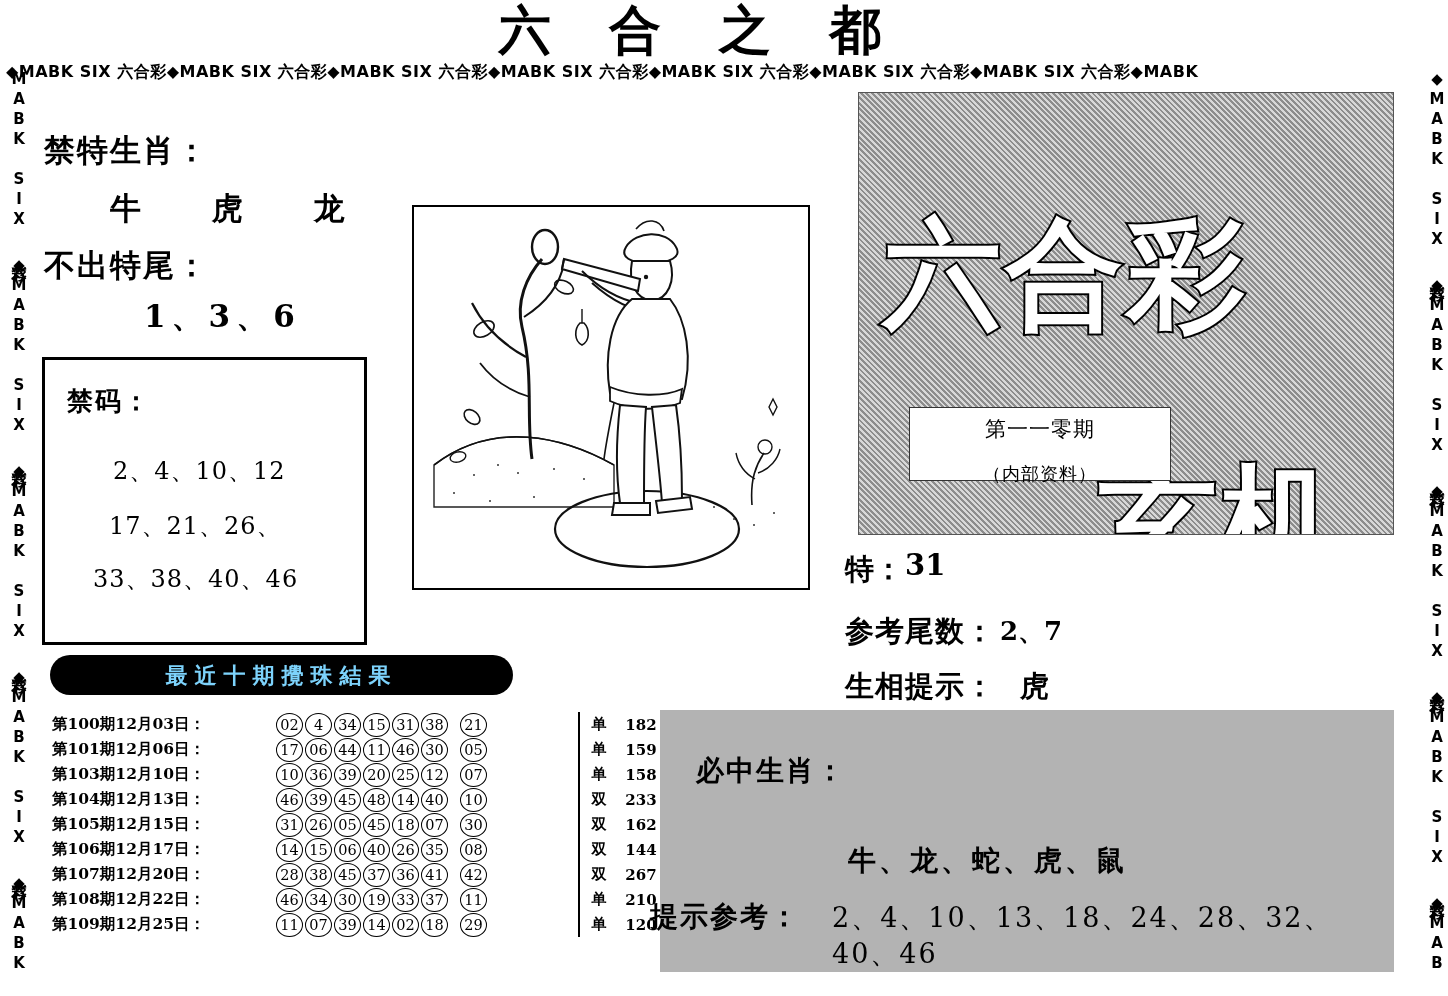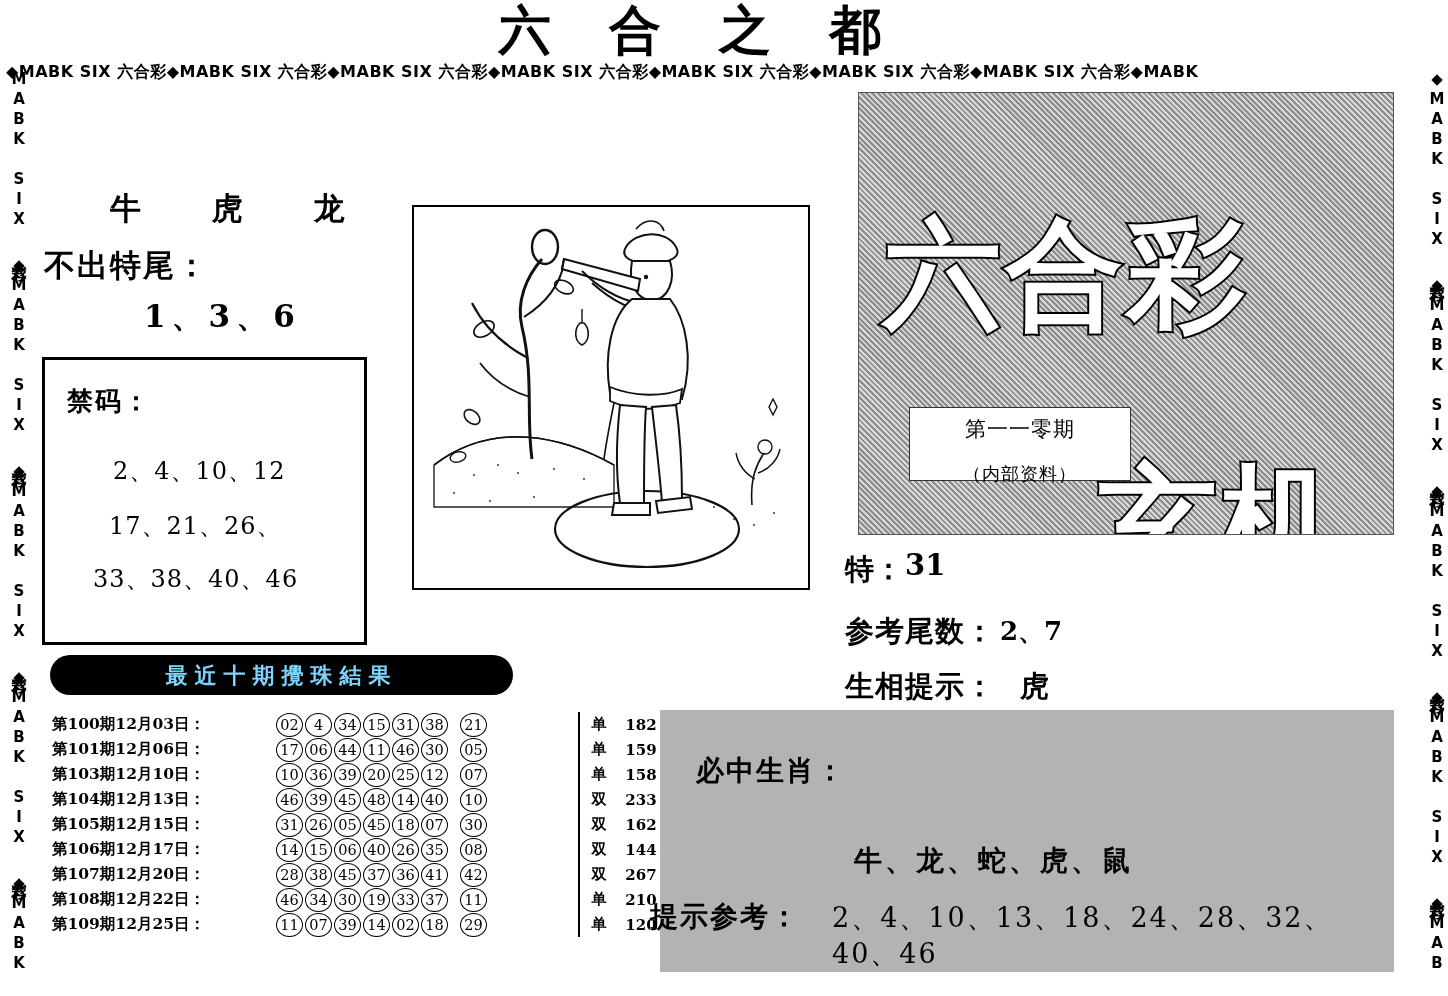--- a/index.html
+++ b/index.html
@@ -93,21 +93,21 @@
     position:absolute;
     font-family:"DejaVu Serif","Liberation Serif",serif;
     font-weight:bold;color:#fff;
     -webkit-text-stroke:4px #000;
     paint-order:stroke fill;
     letter-spacing:4px;
   }
   #title-line-1{left:24px;top:122px;font-size:118px;line-height:118px;}
   #title-line-2{left:240px;top:368px;font-size:118px;line-height:118px;}
   .issuebox{
-    position:absolute;left:50px;top:314px;width:222px;height:74px;
+    position:absolute;left:50px;top:314px;width:262px;height:74px;
     background:#fff;border:1px solid #333;box-sizing:border-box;
     text-align:center;font-family:"DejaVu Serif","Liberation Serif",serif;
   }
   #issue-number{font-size:21px;margin-top:7px;letter-spacing:1px;}
   #issue-note{font-size:18px;margin-top:19px;letter-spacing:1px;}
 
   
   .rline{position:absolute;font-family:"DejaVu Serif","Liberation Serif",serif;font-weight:bold;}
   #special-label{left:845px;top:550px;font-size:29px;}
   #special-value{left:905px;top:548px;font-size:29px;}
@@ -116,21 +116,21 @@
   #zodiac-hint-label{left:845px;top:667px;font-size:29px;letter-spacing:1px;}
   #zodiac-hint-value{left:1020px;top:667px;font-size:29px;}
 
   
   .greypanel{
     position:absolute;left:660px;top:710px;width:734px;height:262px;
     background:#b3b3b3;
   }
   #must-hit-label{position:absolute;left:36px;top:42px;font-size:28px;
     font-family:"DejaVu Serif","Liberation Serif",serif;font-weight:bold;letter-spacing:2px;}
-  #must-hit-values{position:absolute;left:194px;top:132px;font-size:28px;
+  #must-hit-values{position:absolute;left:188px;top:132px;font-size:28px;
     font-family:"DejaVu Serif","Liberation Serif",serif;font-weight:bold;letter-spacing:3px;}
   #tip-ref-label{position:absolute;left:-10px;top:188px;font-size:28px;
     font-family:"DejaVu Serif","Liberation Serif",serif;font-weight:bold;letter-spacing:2px;}
   #tip-ref-values{position:absolute;left:172px;top:190px;font-size:27px;
     font-family:"DejaVu Serif","Liberation Serif",serif;letter-spacing:2px;}
 
   
   .wm{
     position:absolute;left:10px;top:878px;width:940px;height:90px;
     font-family:"DejaVu Sans","Liberation Sans",sans-serif;
@@ -142,20 +142,21 @@
 <body>
 
 <div class="page">
 
   <div class="edge edge-top">◆MABK SIX 六合彩◆MABK SIX 六合彩◆MABK SIX 六合彩◆MABK SIX 六合彩◆MABK SIX 六合彩◆MABK SIX 六合彩◆MABK SIX 六合彩◆MABK</div>
   <div class="edge edge-left">MABK SIX 六合彩◆MABK SIX 六合彩◆MABK SIX 六合彩◆MABK SIX 六合彩◆MABK SIX 六合彩◆六</div>
   <div class="edge edge-right">◆MABK SIX 六合彩◆MABK SIX 六合彩◆MABK SIX 六合彩◆MABK SIX 六合彩◆MABK SIX 六合彩◆</div>
 
   <div class="masthead">六 合 之 都</div>
 
+  <div class="lbl" id="forbidden-zodiac-label">禁特生肖：</div>
   <div class="lbl" id="forbidden-zodiac-values">牛 虎 龙</div>
   <div class="lbl" id="no-tail-label">不出特尾：</div>
   <div class="lbl" id="no-tail-values">1、3、6</div>
 
   <div class="forbid-box">
     <div class="lbl" id="forbidden-codes-label">禁码：</div>
     <div class="fc-row" id="fc-row-0">2、4、10、12</div>
     <div class="fc-row" id="fc-row-1">17、21、26、</div>
     <div class="fc-row" id="fc-row-2">33、38、40、46</div>
   </div>

